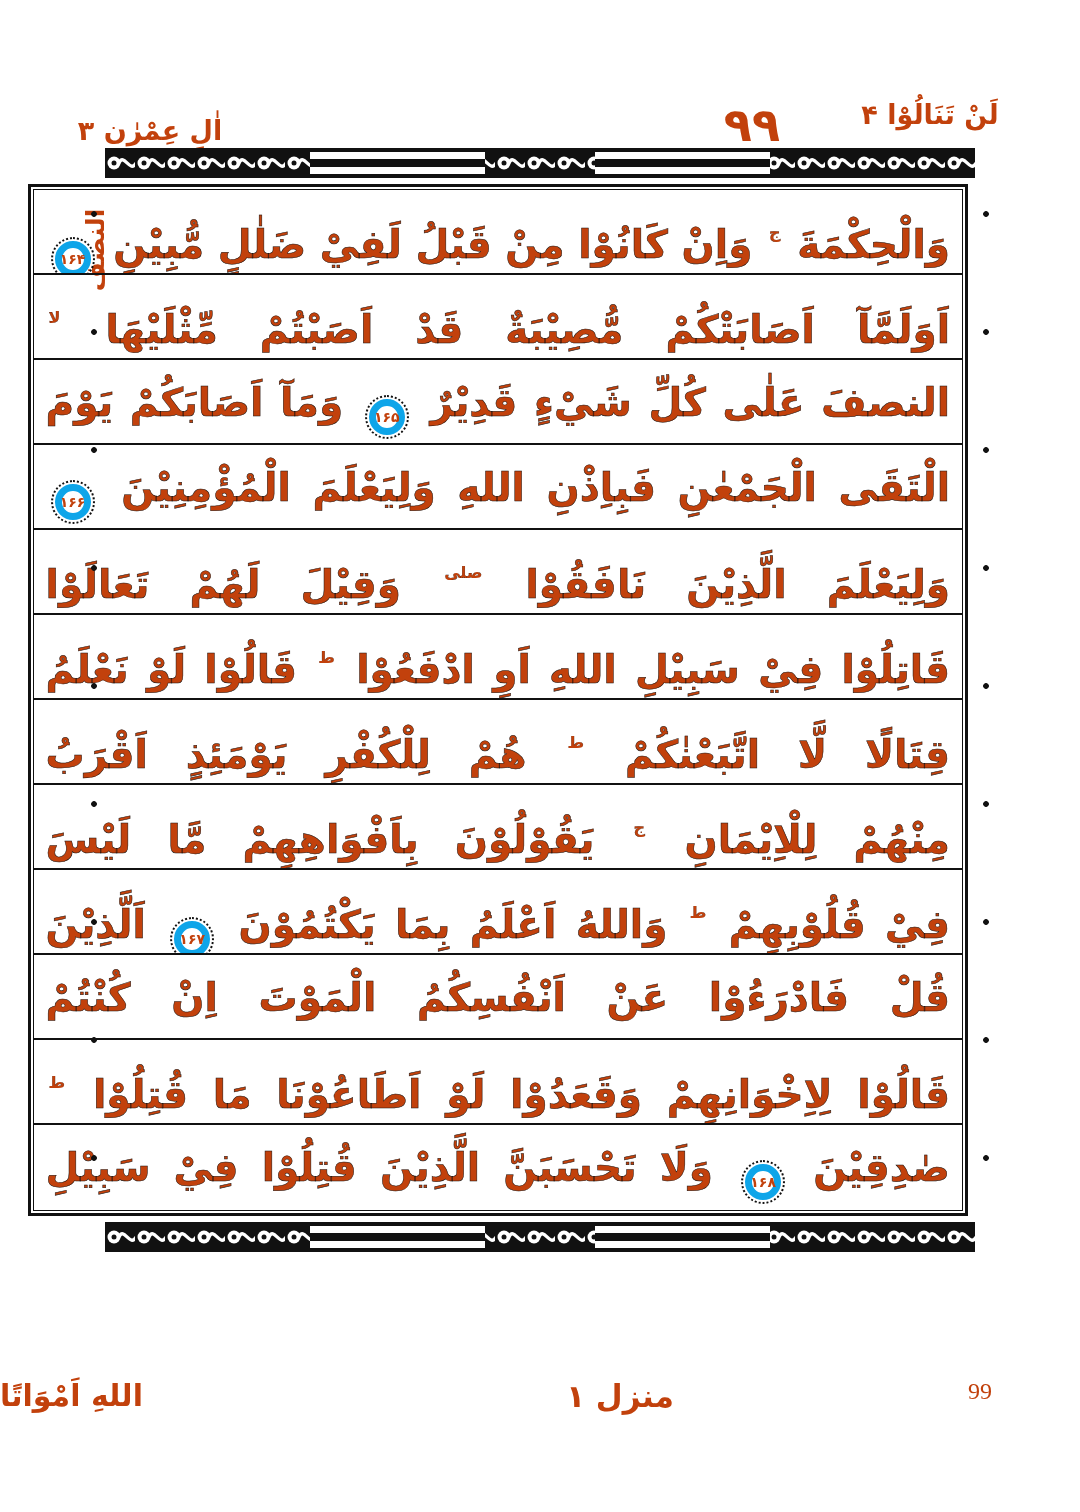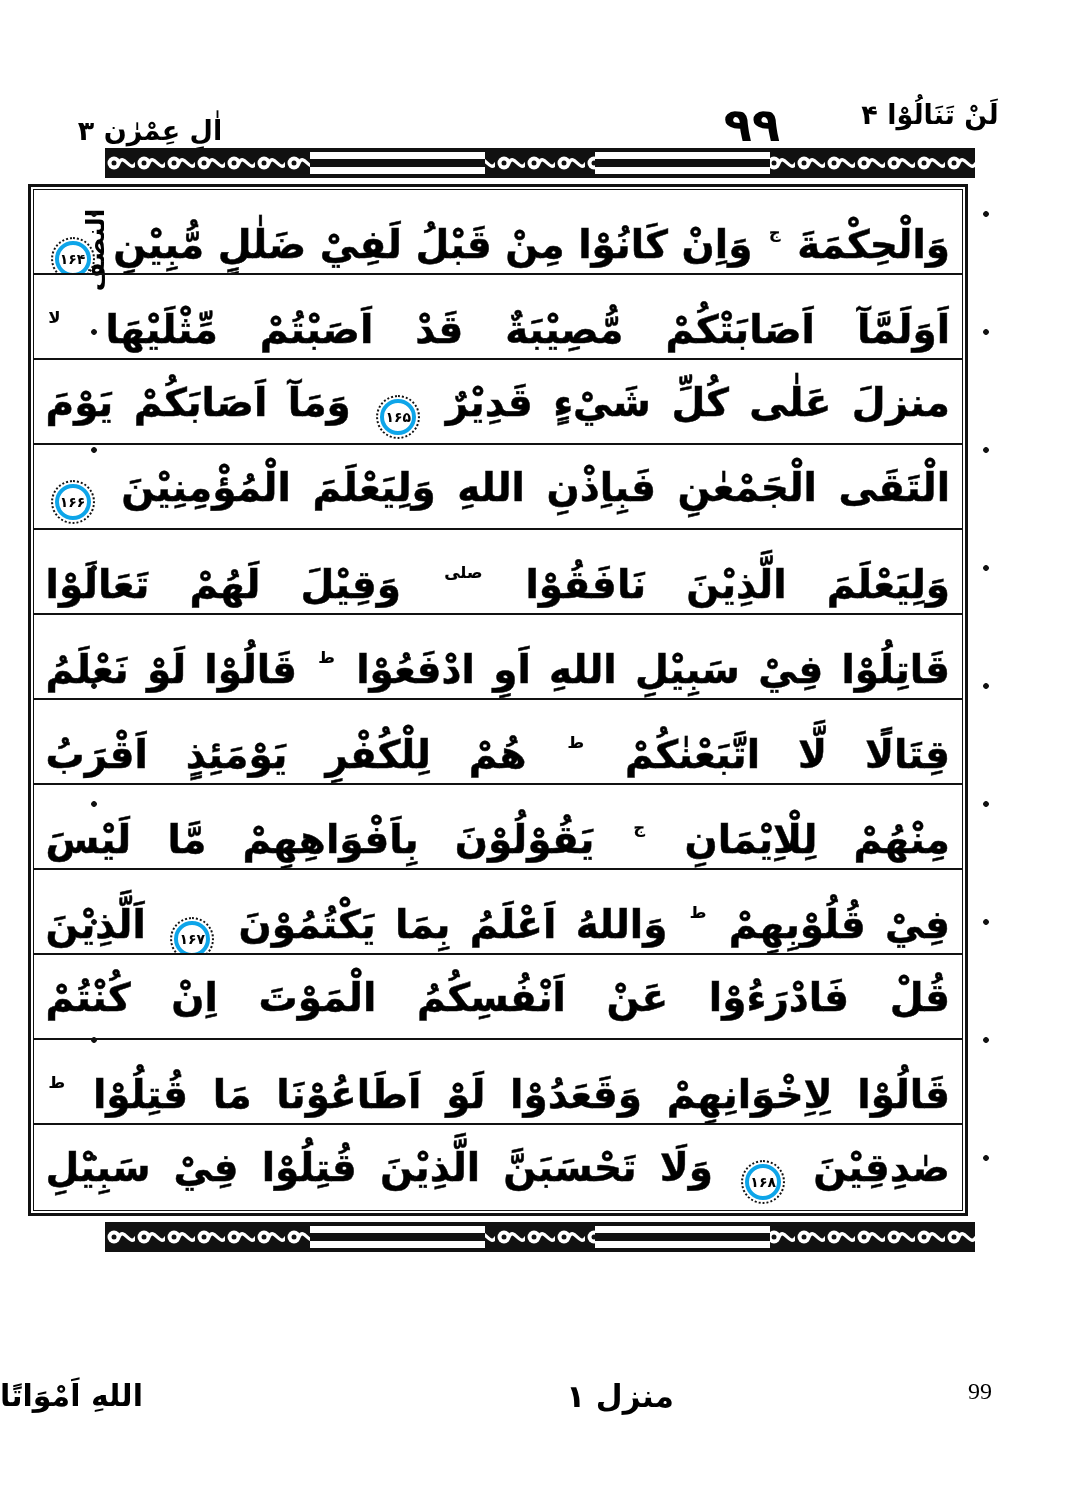--- a/index.html
+++ b/index.html
@@ -2,21 +2,21 @@
 <html lang="ar" dir="rtl"><head>
 <meta charset="utf-8">
 <style>
   * { margin: 0; padding: 0; box-sizing: border-box; }
   html, body { background: #e8e8e8; }
   .page {
     position: relative;
     width: 1080px; height: 1512px;
     margin: 0 auto;
     background: #ffffff;
-    color: #000000;
+    color: #c2410c;
     font-family: "DejaVu Sans", sans-serif;
     overflow: hidden;
   }
 
   
   .page-header {
     position: absolute; top: 84px; left: 0; right: 0; height: 64px;
     display: flex; align-items: flex-end; direction: ltr;
   }
   .hdr-left {
@@ -79,21 +79,21 @@
   }
   .mline:last-child { border-bottom: none; }
   .seg-waqf {
     font-size: 16px; font-weight: bold;
     -webkit-text-stroke: 0.2px #111;
     vertical-align: 20px; margin: 0 3px;
   }
   .seg-ayah {
     display: inline-flex; align-items: center; justify-content: center;
     width: 36px; height: 36px; border-radius: 50%;
-    border: 4px solid #0ea5e9;
+    border: 7px solid #0ea5e9;
     outline: 2px dotted #111; outline-offset: 2px;
     font-size: 14px; font-weight: bold; line-height: 1;
     -webkit-text-stroke: 0; vertical-align: -6px; margin: 0 9px;
   }
 
   
   .page-footer {
     position: absolute; top: 1378px; left: 0; right: 0; height: 60px;
     display: flex; align-items: flex-start; direction: ltr;
   }
@@ -141,21 +141,21 @@
       <rect x="0" y="0" width="870" height="4" fill="#111"></rect>
       <rect x="0" y="26" width="870" height="4" fill="#111"></rect>
     </svg>
 
     <div class="frame-middle">
       <div class="band-side"></div>
       <div class="content-outer">
         <div class="content-inner">
             <div class="mline"><span class="seg-text">وَالْحِكْمَةَ</span> <span class="seg-waqf">ج</span> <span class="seg-text">وَاِنْ كَانُوْا مِنْ قَبْلُ لَفِيْ ضَلٰلٍ مُّبِيْنٍ</span> <span class="seg-ayah">۱۶۴</span> </div>
             <div class="mline"><span class="seg-text">اَوَلَمَّآ اَصَابَتْكُمْ مُّصِيْبَةٌ قَدْ اَصَبْتُمْ مِّثْلَيْهَا</span> <span class="seg-waqf">لا</span> </div>
-            <div class="mline"><span class="seg-text">منزلَ عَلٰى كُلِّ شَيْءٍ قَدِيْرٌ</span> <span class="seg-ayah">۱۶۵</span> <span class="seg-text">وَمَآ اَصَابَكُمْ يَوْمَ</span> </div>
+            <div class="mline"><span class="seg-text">النصفَ عَلٰى كُلِّ شَيْءٍ قَدِيْرٌ</span> <span class="seg-ayah">۱۶۵</span> <span class="seg-text">وَمَآ اَصَابَكُمْ يَوْمَ</span> </div>
             <div class="mline"><span class="seg-text">الْتَقَى الْجَمْعٰنِ فَبِاِذْنِ اللهِ وَلِيَعْلَمَ الْمُؤْمِنِيْنَ</span> <span class="seg-ayah">۱۶۶</span> </div>
             <div class="mline"><span class="seg-text">وَلِيَعْلَمَ الَّذِيْنَ نَافَقُوْا</span> <span class="seg-waqf">صلى</span> <span class="seg-text">وَقِيْلَ لَهُمْ تَعَالَوْا</span> </div>
             <div class="mline"><span class="seg-text">قَاتِلُوْا فِيْ سَبِيْلِ اللهِ اَوِ ادْفَعُوْا</span> <span class="seg-waqf">ط</span> <span class="seg-text">قَالُوْا لَوْ نَعْلَمُ</span> </div>
             <div class="mline"><span class="seg-text">قِتَالًا لَّا اتَّبَعْنٰكُمْ</span> <span class="seg-waqf">ط</span> <span class="seg-text">هُمْ لِلْكُفْرِ يَوْمَئِذٍ اَقْرَبُ</span> </div>
             <div class="mline"><span class="seg-text">مِنْهُمْ لِلْاِيْمَانِ</span> <span class="seg-waqf">ج</span> <span class="seg-text">يَقُوْلُوْنَ بِاَفْوَاهِهِمْ مَّا لَيْسَ</span> </div>
             <div class="mline"><span class="seg-text">فِيْ قُلُوْبِهِمْ</span> <span class="seg-waqf">ط</span> <span class="seg-text">وَاللهُ اَعْلَمُ بِمَا يَكْتُمُوْنَ</span> <span class="seg-ayah">۱۶۷</span> <span class="seg-text">اَلَّذِيْنَ</span> </div>
             <div class="mline"><span class="seg-text">قُلْ فَادْرَءُوْا عَنْ اَنْفُسِكُمُ الْمَوْتَ اِنْ كُنْتُمْ</span> </div>
             <div class="mline"><span class="seg-text">قَالُوْا لِاِخْوَانِهِمْ وَقَعَدُوْا لَوْ اَطَاعُوْنَا مَا قُتِلُوْا</span> <span class="seg-waqf">ط</span> </div>
             <div class="mline"><span class="seg-text">صٰدِقِيْنَ</span> <span class="seg-ayah">۱۶۸</span> <span class="seg-text">وَلَا تَحْسَبَنَّ الَّذِيْنَ قُتِلُوْا فِيْ سَبِيْلِ</span> </div>
           </div>

